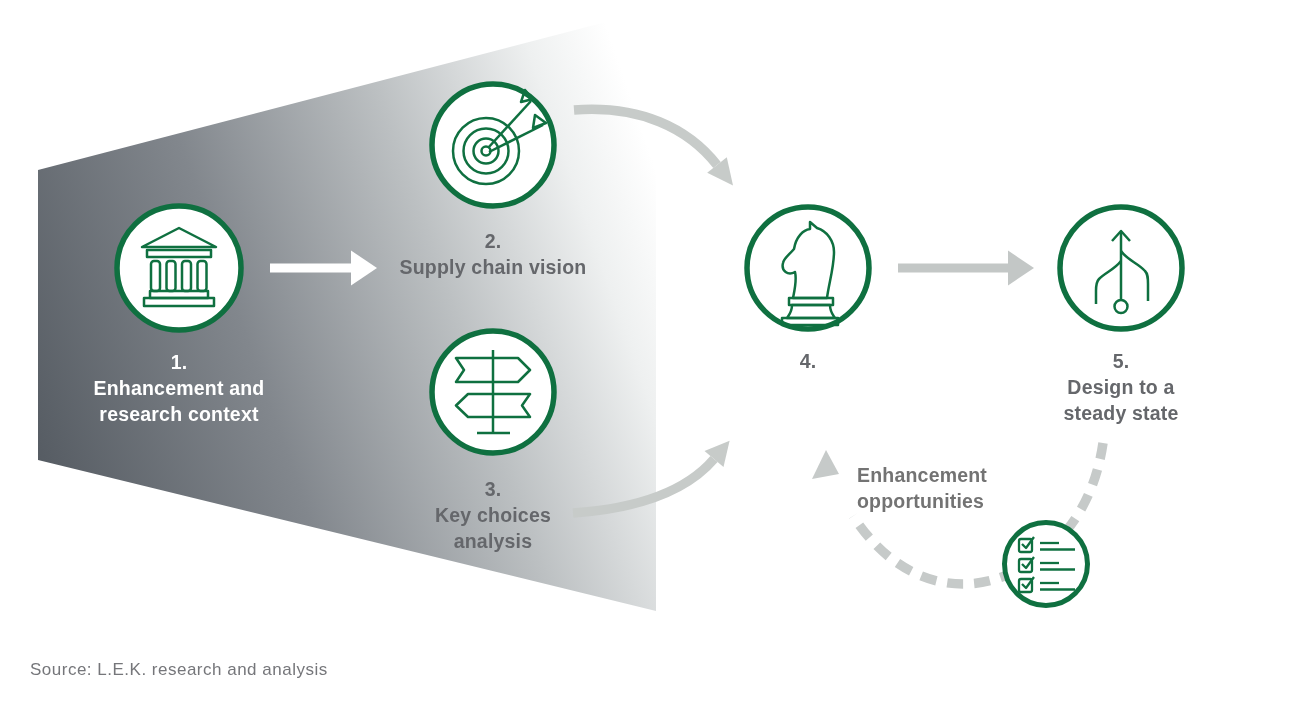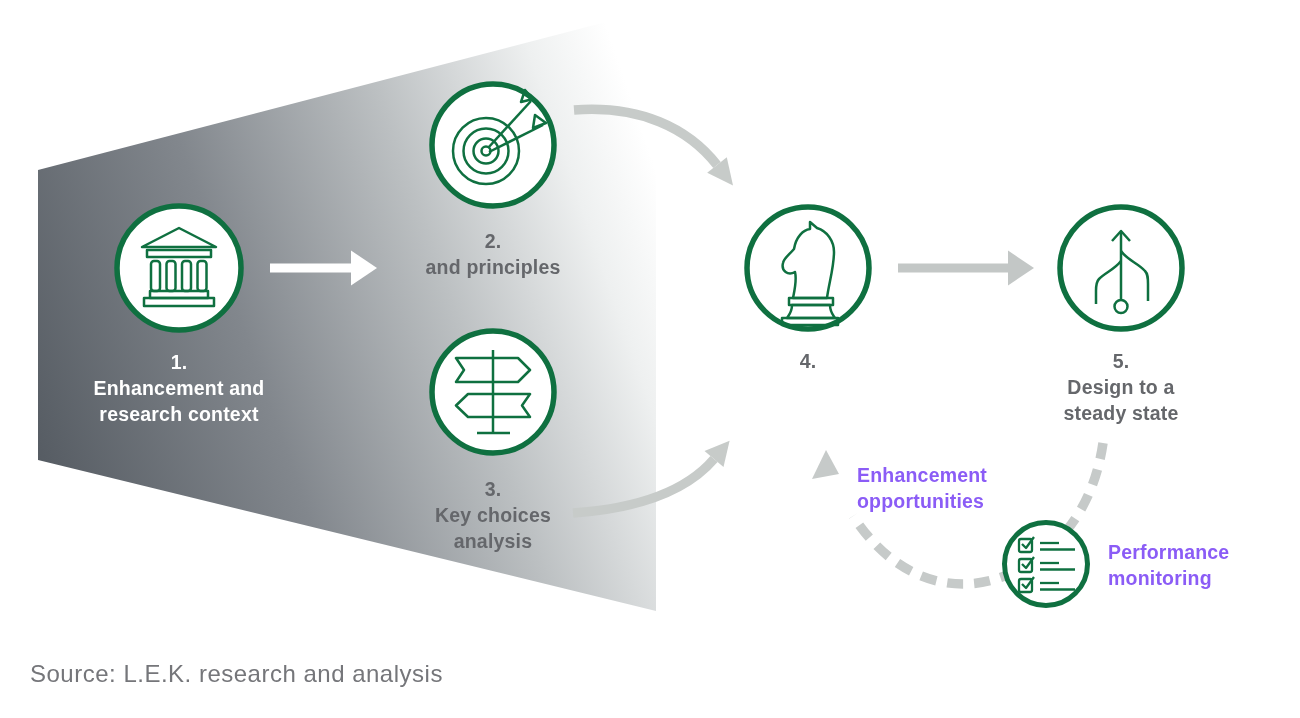--- a/index.html
+++ b/index.html
@@ -23,27 +23,27 @@
     white-space:nowrap;
   }
   .step-label.on-dark{color:#ffffff;}
   .note-label{
     position:absolute;
     text-align:left;
     font-weight:bold;
     font-size:19.5px;
     line-height:26px;
     letter-spacing:0.2px;
-    color:#8b5cf6;
+    color:#737373;
     white-space:nowrap;
   }
   .source-note{
     position:absolute;
     left:30px;top:660px;
-    font-size:24px;
+    font-size:17px;
     letter-spacing:0.5px;
     color:#75767a;
     white-space:nowrap;
     text-align:right;
   }
 </style>
 </head>
 <body>
 
 <div class="canvas">
@@ -165,21 +165,21 @@
   </svg>
 
   <div class="step-label on-dark" style="left:179px;top:349px;">
     <div>1.</div>
     <div>Enhancement and</div>
     <div>research context</div>
   </div>
 
   <div class="step-label" style="left:493px;top:228px;">
     <div>2.</div>
-    <div>and principles</div>
+    <div>Supply chain vision</div>
   </div>
 
   <div class="step-label" style="left:493px;top:476px;">
     <div>3.</div>
     <div>Key choices</div>
     <div>analysis</div>
   </div>
 
   <div class="step-label" style="left:808px;top:348px;">
     <div>4.</div>
@@ -189,20 +189,16 @@
     <div>5.</div>
     <div>Design to a</div>
     <div>steady state</div>
   </div>
 
   <div class="note-label" style="left:857px;top:462px;">
     <div>Enhancement</div>
     <div>opportunities</div>
   </div>
 
-  <div class="note-label" style="left:1108px;top:539px;">
-    <div>Performance</div>
-    <div>monitoring</div>
-  </div>
 
   <div class="source-note">Source: L.E.K. research and analysis</div>
 
 </div>
 
 </body></html>

